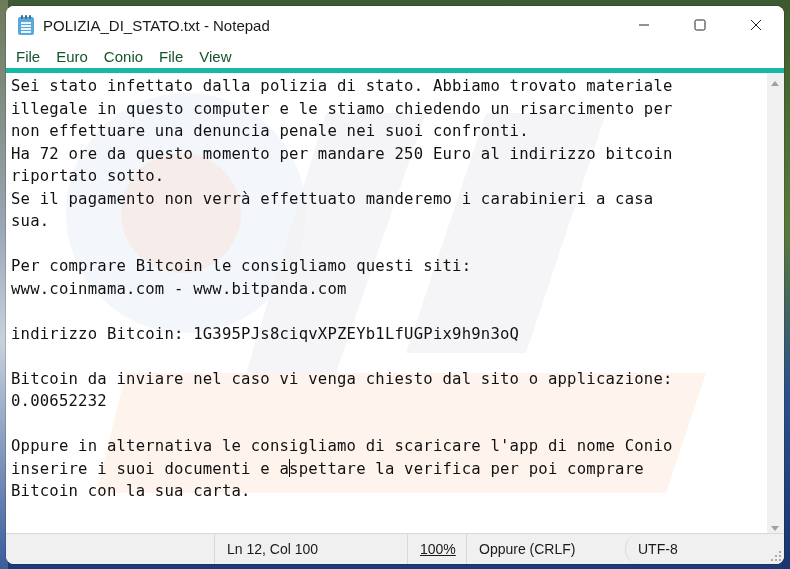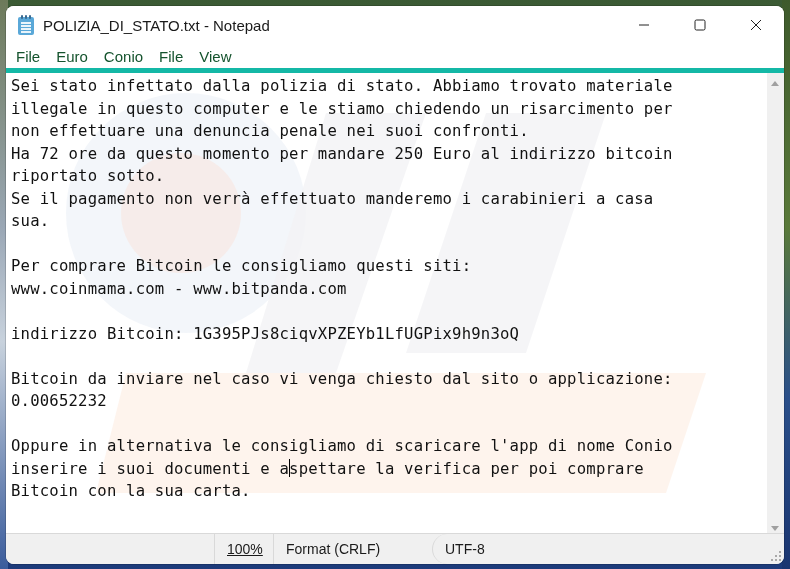--- a/index.html
+++ b/index.html
@@ -132,22 +132,23 @@
 <span>inserire i suoi documenti e a</span><span class="caret"></span><span>spettare la verifica per poi comprare</span>
 <span>Bitcoin con la sua carta.</span></div>
     <div class="vscroll">
       <div class="arrow-up"></div>
       <div class="arrow-down"></div>
     </div>
   </div>
 
   <div class="statusbar">
     <div class="status-spacer"></div>
+    <div class="status-cell cell-pos">Ln 12, Col 100</div>
     <div class="status-cell cell-zoom">100%</div>
-    <div class="status-cell cell-eol">Format (CRLF)</div>
+    <div class="status-cell cell-eol">Oppure (CRLF)</div>
     <div class="status-cell cell-enc">UTF-8</div>
     <div class="grip">
       <span style="left:8px;top:0"></span>
       <span style="left:4px;top:4px"></span>
         <span style="left:8px;top:4px"></span>
       <span style="left:0;top:8px"></span>
         <span style="left:4px;top:8px"></span>
         <span style="left:8px;top:8px"></span>
     </div>
   </div>

